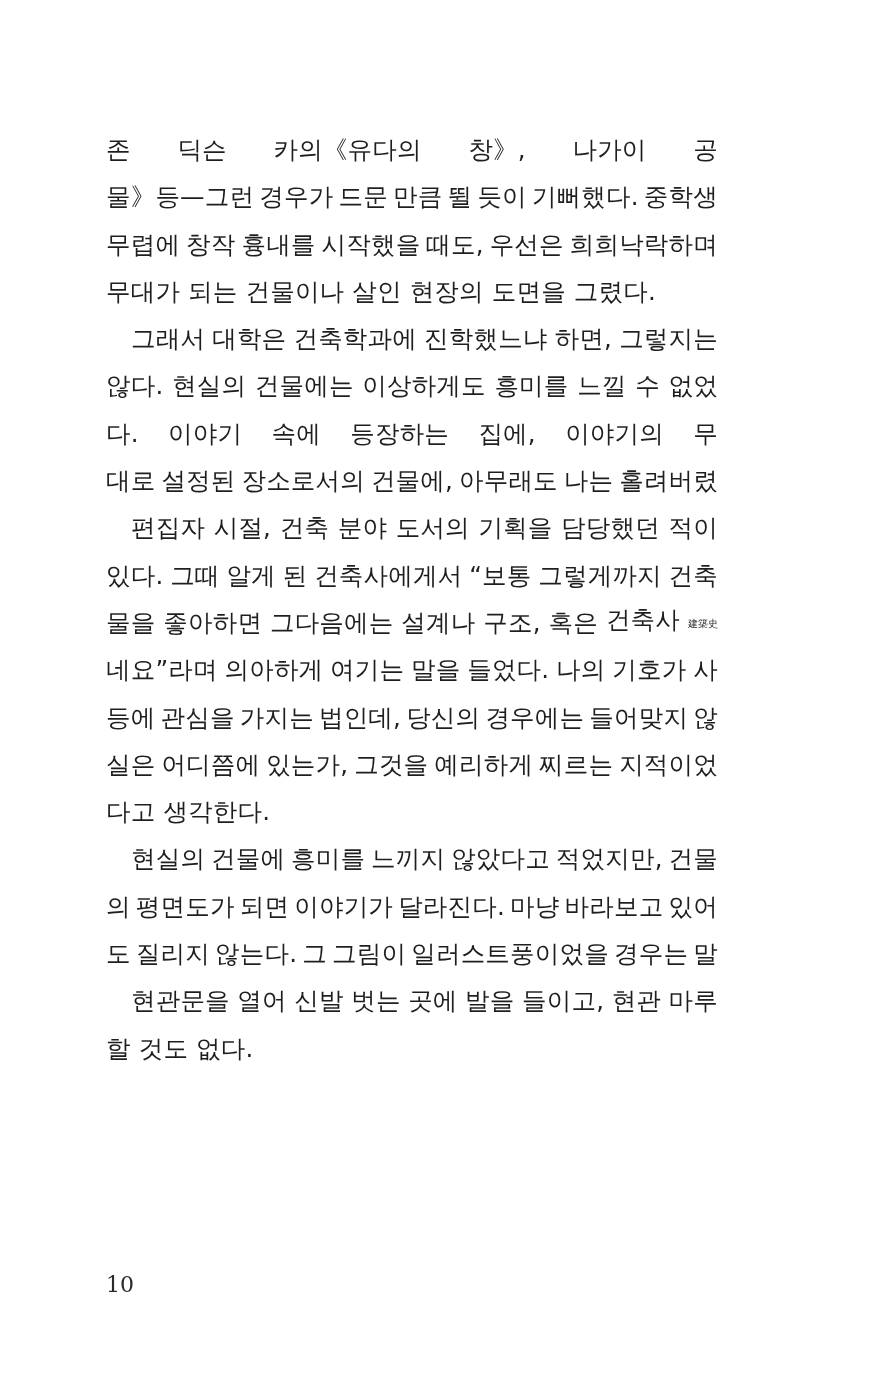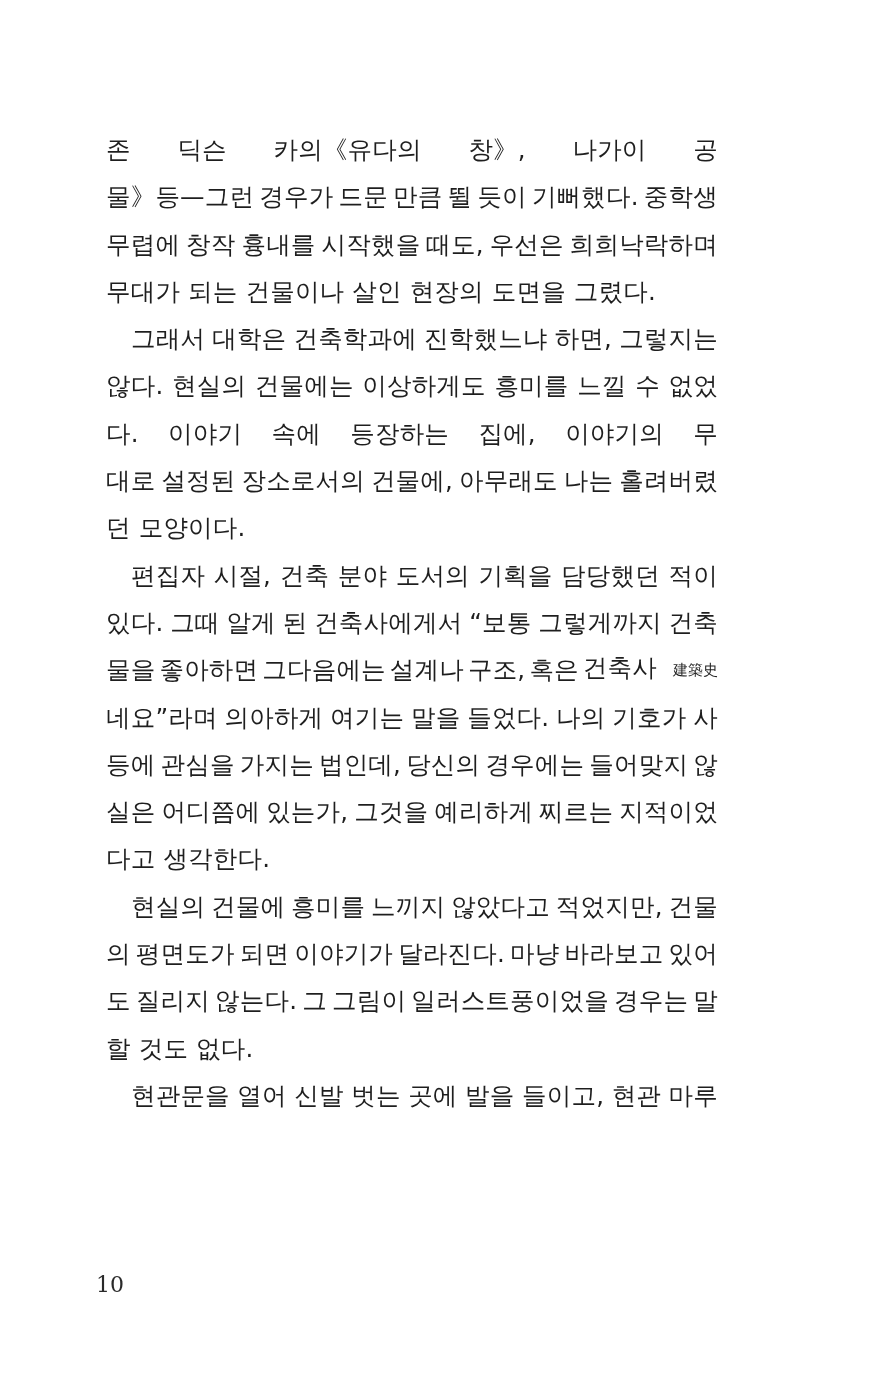--- a/index.html
+++ b/index.html
@@ -38,29 +38,29 @@
       align-items: center;
     }
     .line.indent {
       padding-left: 25px;
     }
     .line.justify {
       justify-content: space-between;
     }
     .line.justify .w { display: inline-block; }
     .annot {
-      font-size: 15px;
+      font-size: 10px;
       letter-spacing: 0;
-      margin-left: 16px;
+      margin-left: 8px;
       position: relative;
       top: -1px;
     }
     .page-number {
       position: absolute;
-      left: 96px;
+      left: 106px;
       top: 1272px;
       font-family: "DejaVu Serif", "Liberation Serif", serif;
       font-size: 22px;
       color: #2a2a2a;
     }
   </style>
 </head>
 <body>
 
 <div class="page">
@@ -124,23 +124,20 @@
       </div>
       <div class="line justify">
         <span class="w">대로</span>
         <span class="w">설정된</span>
         <span class="w">장소로서의</span>
         <span class="w">건물에,</span>
         <span class="w">아무래도</span>
         <span class="w">나는</span>
         <span class="w">홀려버렸</span>
       </div>
-      <div class="line">
-        <span>던 모양이다.</span>
-      </div>
       <div class="line indent justify">
         <span class="w">편집자</span>
         <span class="w">시절,</span>
         <span class="w">건축</span>
         <span class="w">분야</span>
         <span class="w">도서의</span>
         <span class="w">기획을</span>
         <span class="w">담당했던</span>
         <span class="w">적이</span>
       </div>
@@ -216,30 +213,30 @@
       </div>
       <div class="line justify">
         <span class="w">도</span>
         <span class="w">질리지</span>
         <span class="w">않는다.</span>
         <span class="w">그</span>
         <span class="w">그림이</span>
         <span class="w">일러스트풍이었을</span>
         <span class="w">경우는</span>
         <span class="w">말</span>
-      </div>
-      <div class="line">
-        <span>할 것도 없다.</span>
       </div>
       <div class="line indent justify">
         <span class="w">현관문을</span>
         <span class="w">열어</span>
         <span class="w">신발</span>
         <span class="w">벗는</span>
         <span class="w">곳에</span>
         <span class="w">발을</span>
         <span class="w">들이고,</span>
         <span class="w">현관</span>
         <span class="w">마루</span>
       </div>
+      <div class="line">
+        <span>할 것도 없다.</span>
+      </div>
     </div>
   <div class="page-number">10</div>
 </div>
 
 </body></html>

